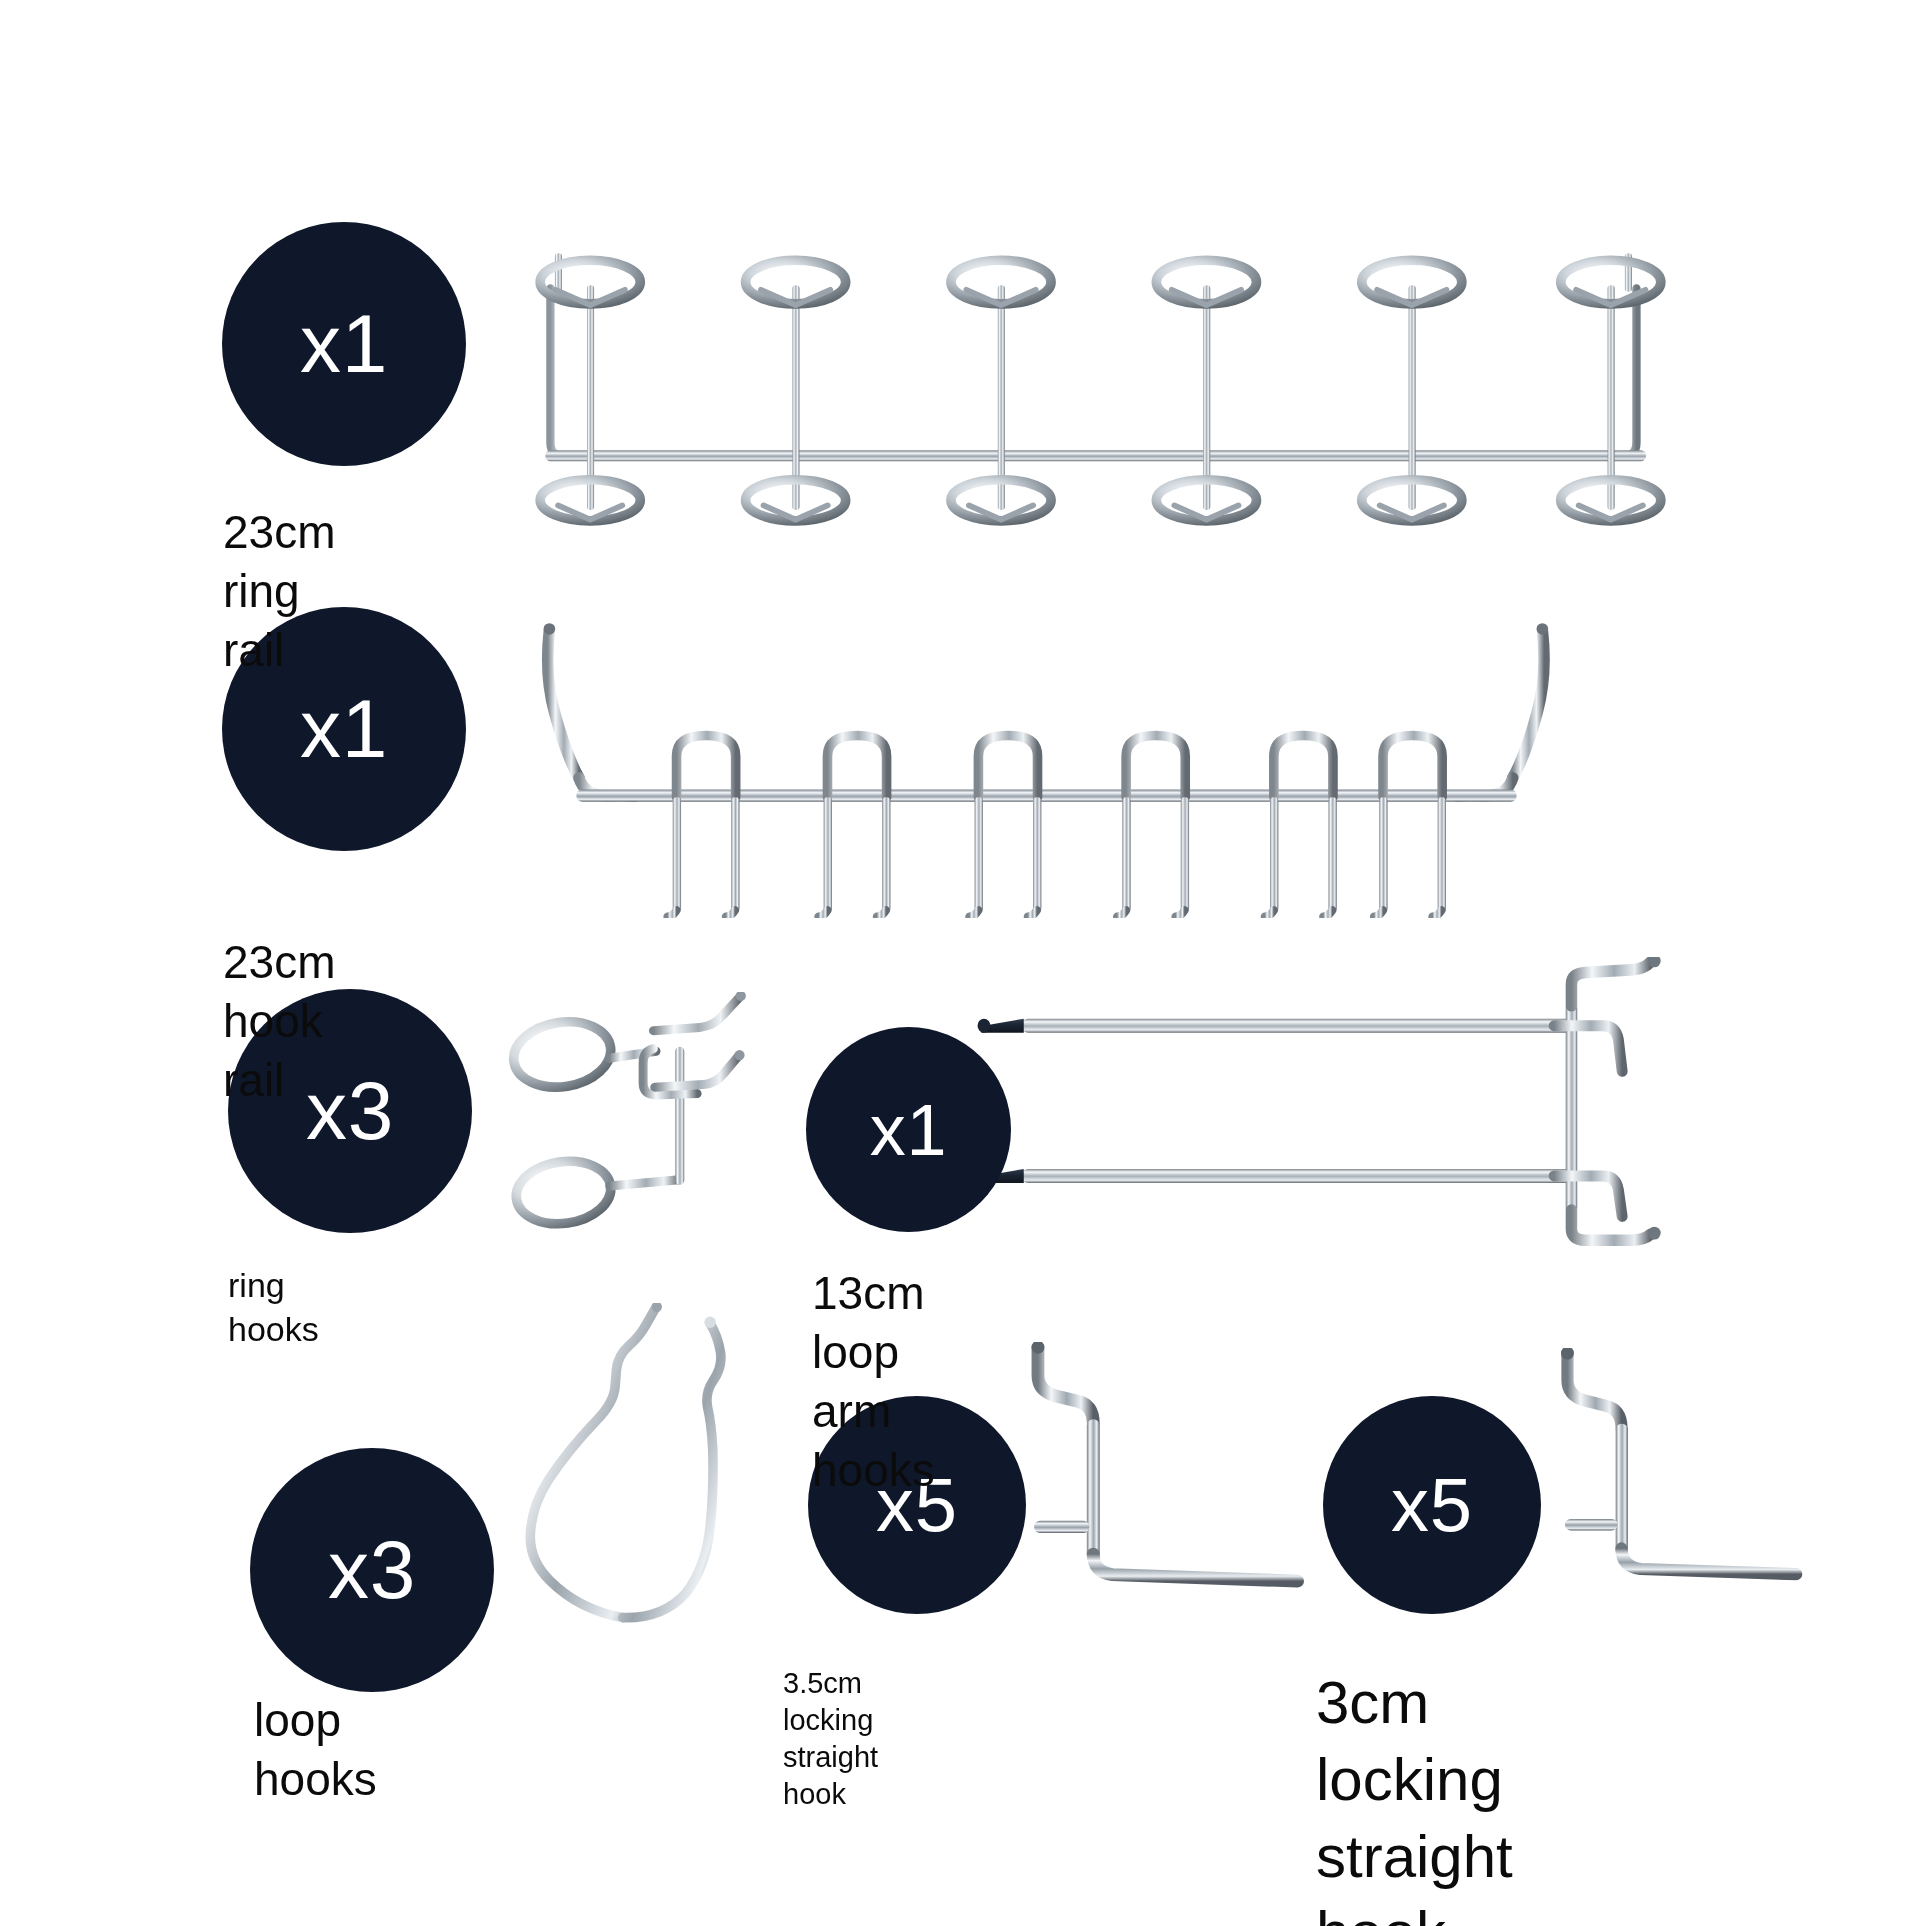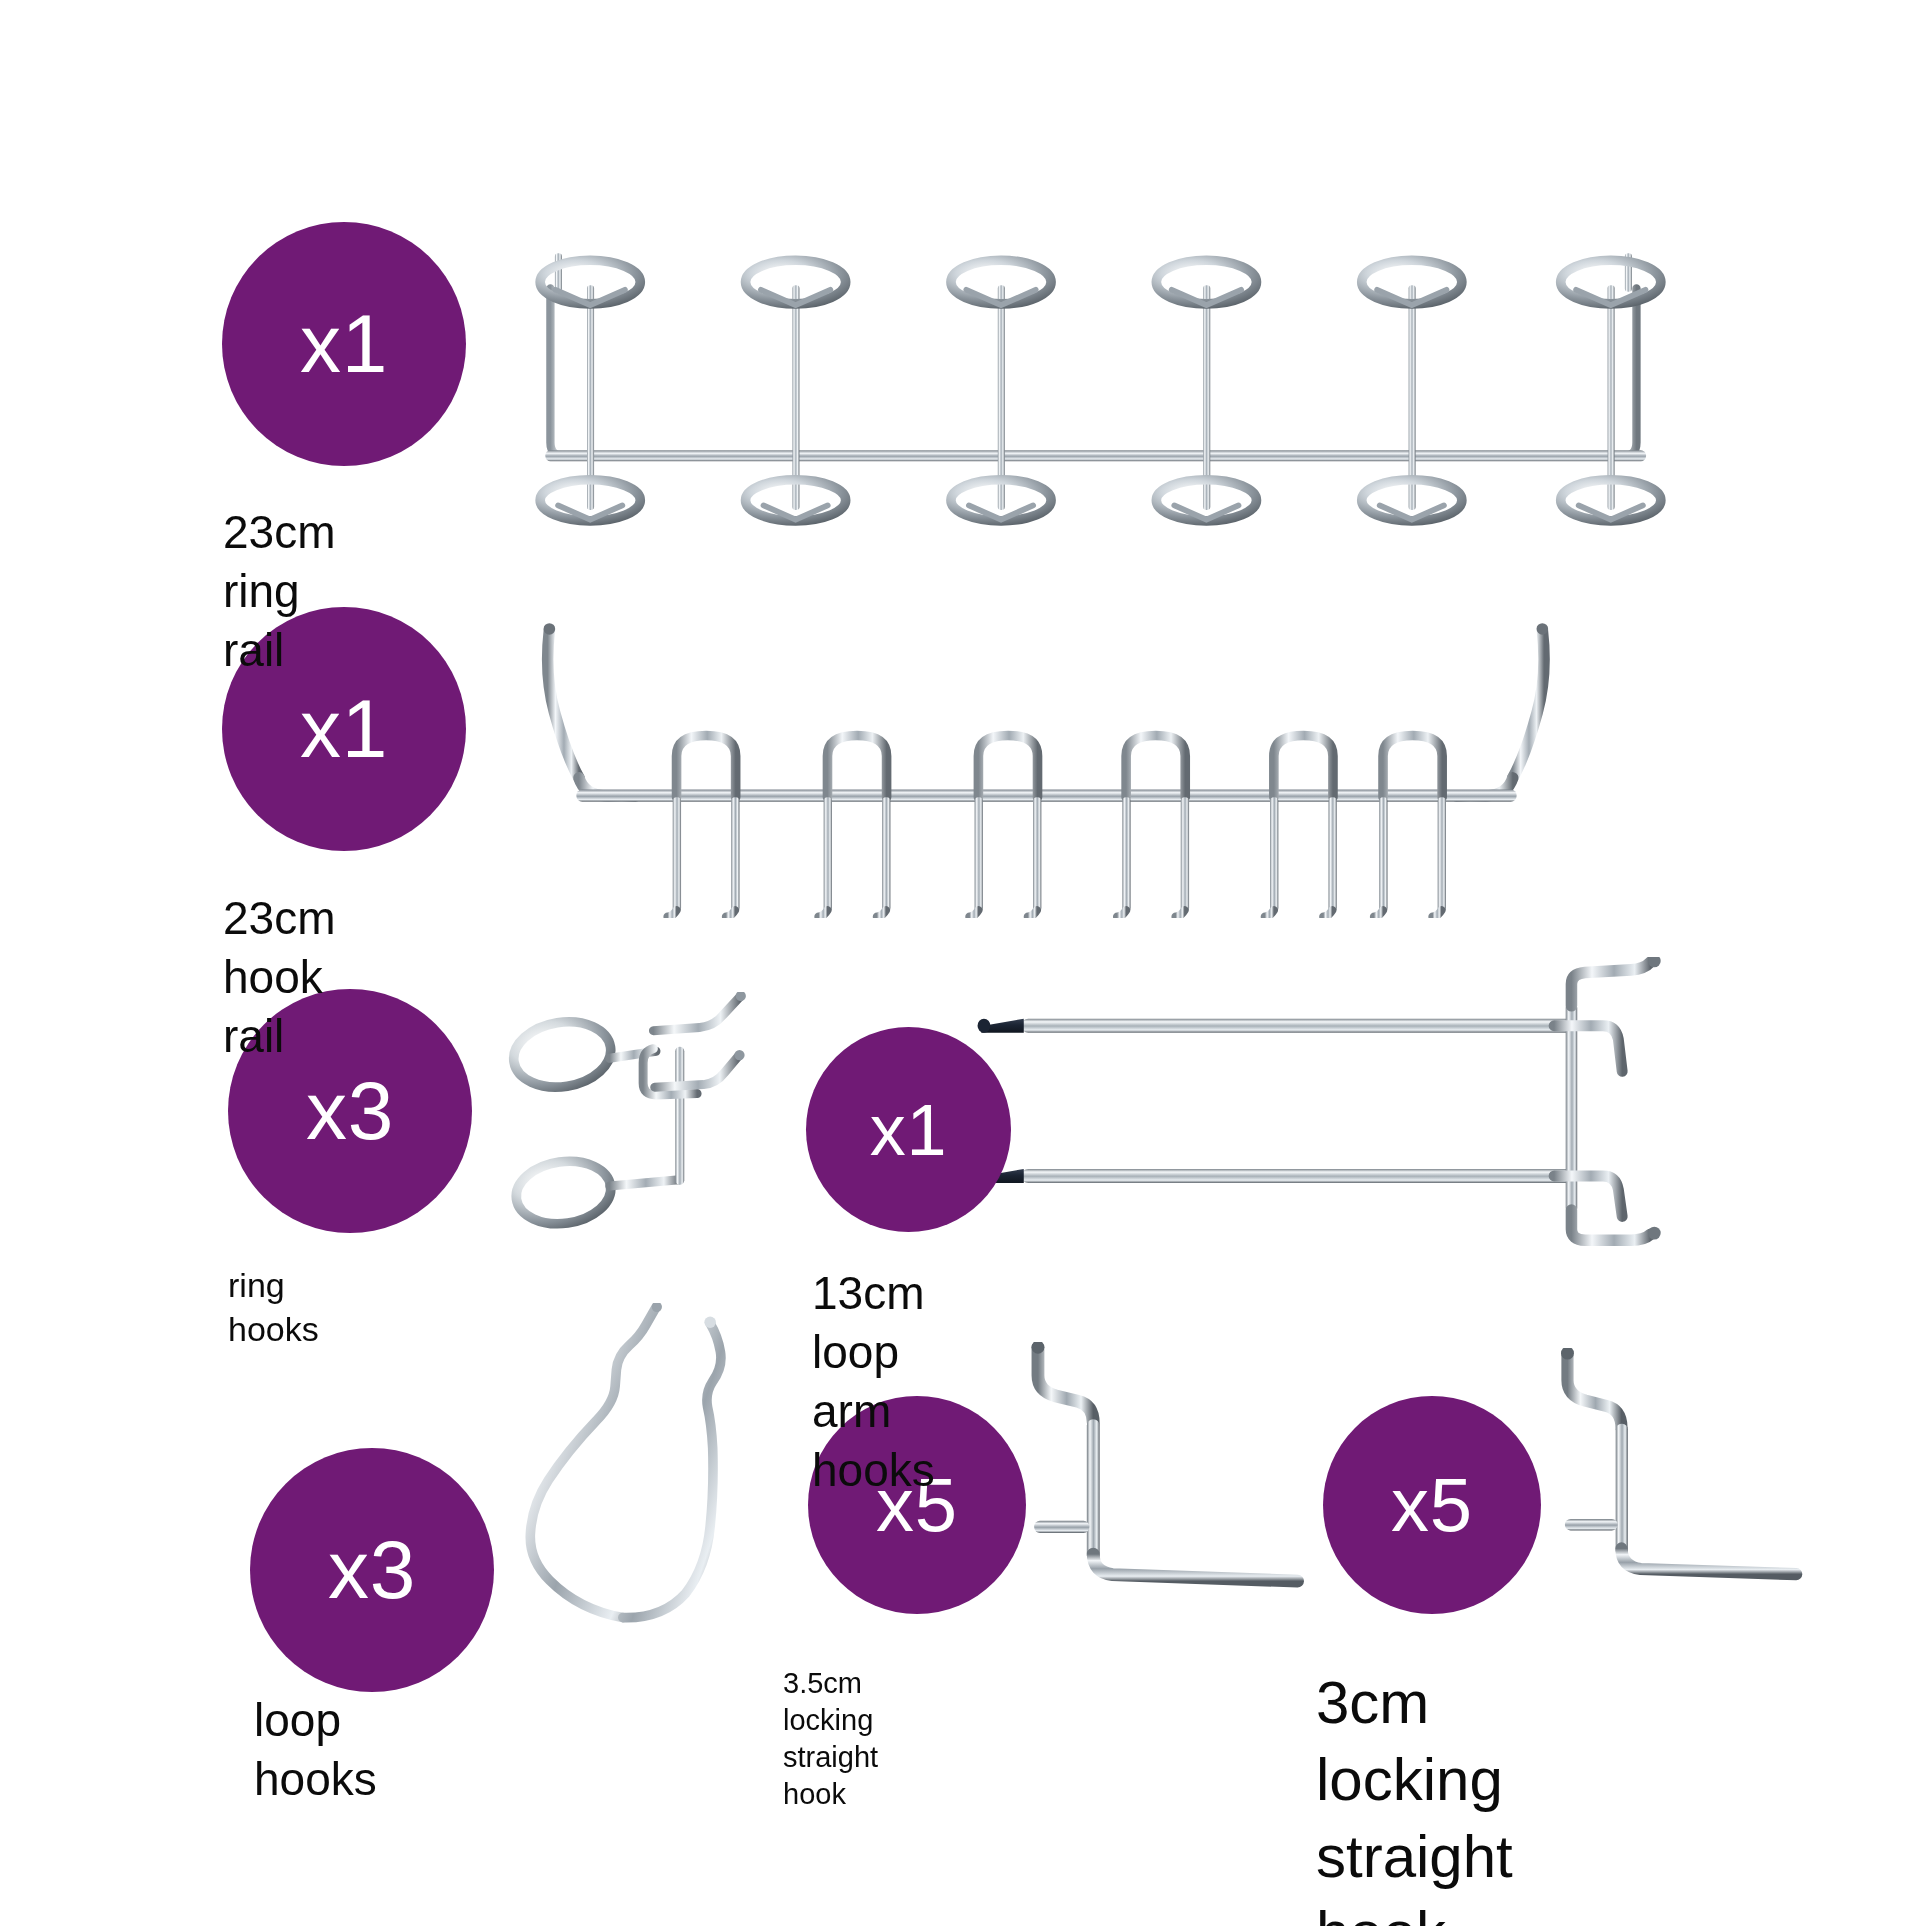--- a/index.html
+++ b/index.html
@@ -20,21 +20,21 @@
     width: 1926px;
     height: 1926px;
     background: #ffffff;
   }
   .item {
     position: absolute;
   }
   .badge {
     position: absolute;
     border-radius: 50%;
-    background: #701a75;
+    background: #0f172a;
     display: flex;
     align-items: center;
     justify-content: center;
     z-index: 5;
   }
   .badge-text {
     color: #ffffff;
     font-weight: 300;
     letter-spacing: 0.01em;
     line-height: 1;
@@ -156,21 +156,21 @@
       </svg>
     </div>
   </div>
 
   <div class="item">
 
     <div class="badge" style="left:222px; top:607px; width:244px; height:244px;">
       <span class="badge-text" style="font-size:82px;">x1</span>
     </div>
 
-    <div class="caption" style="left:223px; top:880px; font-size:46px;">23cm hook rail</div>
+    <div class="caption" style="left:223px; top:924px; font-size:46px;">23cm hook rail</div>
 
     <div class="art" style="left:507px; top:616px; width:1079px; height:302px;">
       <svg width="1079" height="302" viewBox="0 0 1680 470" xmlns="http://www.w3.org/2000/svg">
         <defs>
           <linearGradient id="chromeV2" x1="0" y1="0" x2="1" y2="0">
             <stop offset="0%" stop-color="#7f878e"></stop>
             <stop offset="25%" stop-color="#f3f6f9"></stop>
             <stop offset="52%" stop-color="#a2abb3"></stop>
             <stop offset="76%" stop-color="#edf1f4"></stop>
             <stop offset="100%" stop-color="#636a71"></stop>

